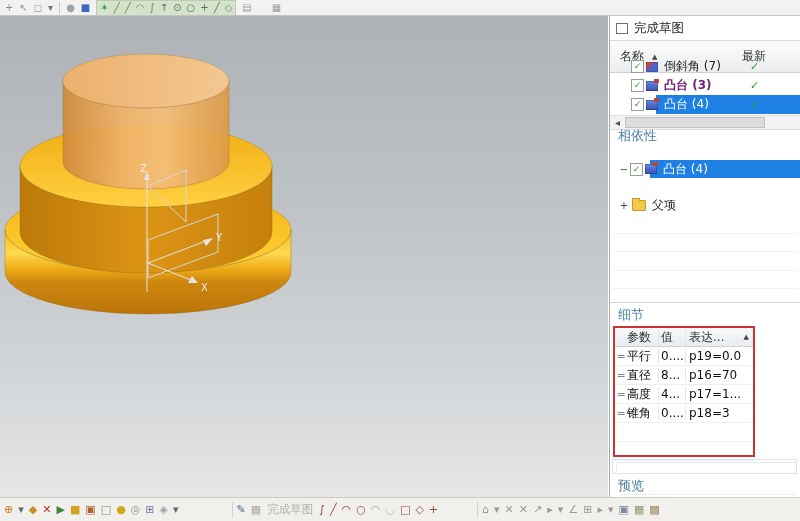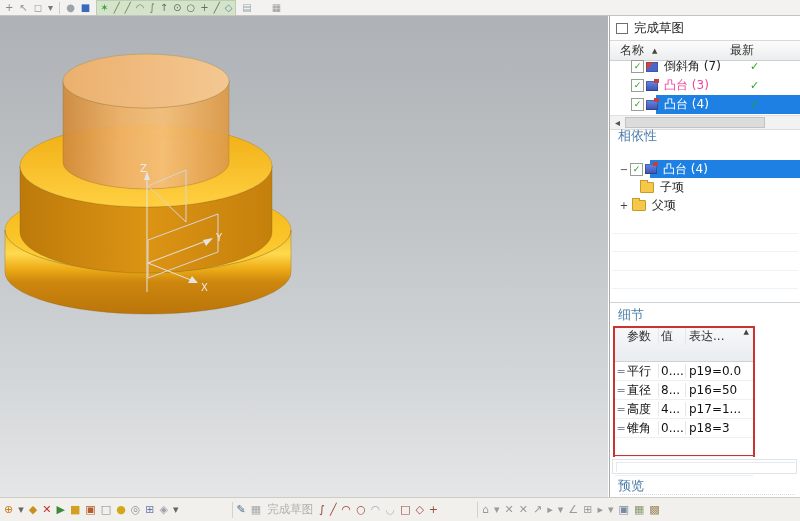--- a/index.html
+++ b/index.html
@@ -12,55 +12,55 @@
   .tt-group{background:#d3e4cb;border:1px solid #b9cdb0;display:flex;gap:5px;padding:0 3px;height:14px;align-items:center;}
   .tt-sep{width:1px;height:12px;background:#d0cec8;}
 
   
   .viewport{position:absolute;left:0;top:16px;width:608px;height:481px;background:linear-gradient(180deg,#aeb2b6 0%,#bfc3c6 40%,#d3d6d8 75%,#e4e6e7 100%);}
 
   
   .panel{position:absolute;left:609px;top:16px;width:191px;height:481px;background:#fff;border-left:1px solid #aaaaaa;box-sizing:border-box;}
   .pn-header{position:absolute;left:6px;top:3px;height:18px;display:flex;align-items:center;gap:6px;color:#222;font-size:12.5px;}
   .pn-winicon{width:10px;height:9px;border:1.5px solid #6f6f6f;background:#fff;display:inline-block;}
-  .pn-colhdr{position:absolute;left:0;top:24px;width:100%;height:21px;background:linear-gradient(#fcfcfc,#ebedee);border-top:1px solid #d9d9d9;border-bottom:1px solid #cfcfcf;box-sizing:border-box;display:flex;align-items:center;}
+  .pn-colhdr{position:absolute;left:0;top:24px;width:100%;height:33px;background:linear-gradient(#fcfcfc,#ebedee);border-top:1px solid #d9d9d9;border-bottom:1px solid #cfcfcf;box-sizing:border-box;display:flex;align-items:center;}
   .colhdr-name{margin-left:10px;color:#333;}
   .colhdr-sort{margin-left:8px;font-size:7px;color:#444;}
-  .colhdr-status{position:absolute;left:120px;color:#333;}
+  .colhdr-status{position:absolute;left:132px;color:#333;}
 
   .nav-row{position:absolute;left:0;width:100%;height:19px;display:flex;align-items:center;}
   .twisty{width:21px;}
   .cb{width:11px;height:11px;background:#fff;border:1px solid #96a08e;color:#1fa01f;font-size:9px;line-height:11px;text-align:center;font-weight:bold;flex:0 0 auto;}
   .feat-icon{width:12px;height:10px;margin-left:2px;flex:0 0 auto;}
   .i-chamfer{background:linear-gradient(135deg,#c44a4a 0 40%,#4a66c8 40%);box-shadow:inset 0 0 0 1px rgba(30,30,80,.25);}
   .i-boss{background:linear-gradient(180deg,#6a86e4 0%,#3a52ae 100%);box-shadow:inset 0 0 0 1px rgba(20,20,70,.3);position:relative;}
   .i-boss::after{content:"";position:absolute;right:-1px;top:-2px;width:5px;height:4px;background:#c24040;}
   .nav-label{margin-left:3px;padding:1px 3px;white-space:nowrap;}
-  .lbl-suppressed{color:#ec4899;}
+  .lbl-suppressed{color:#701a75;font-weight:bold;}
   .row-sel{background:linear-gradient(90deg,rgba(0,0,0,0) 0 46px,#1f80e4 46px);}
   .row-sel .nav-label{color:#fff;}
   .status-check{position:absolute;left:140px;color:#28a428;font-size:11px;font-weight:bold;}
 
   .hscroll{position:absolute;left:0;top:99px;width:100%;height:15px;background:#f2f2f2;border-top:1px solid #e0e0e0;border-bottom:1px solid #dcdcdc;box-sizing:border-box;display:flex;align-items:center;}
   .hs-btn{width:15px;height:13px;text-align:center;font-size:10px;color:#555;line-height:13px;}
   .hs-thumb{width:140px;height:11px;background:#dcdcdc;border:1px solid #c2c2c2;box-sizing:border-box;}
 
   .sec-title{position:absolute;left:8px;color:#4a7ca8;font-size:13px;}
   .dep-row{position:absolute;left:0;width:100%;height:18px;display:flex;align-items:center;}
   .dep-twisty{width:12px;margin-left:8px;font-size:10px;color:#444;text-align:center;}
   .folder{width:12px;height:9px;background:#f6c84a;border:1px solid #c89a28;border-radius:1px;position:relative;margin-left:2px;flex:0 0 auto;}
   .folder::before{content:"";position:absolute;top:-3px;left:-1px;width:6px;height:2px;background:#f6c84a;border:1px solid #c89a28;border-bottom:none;}
   .dep-sel{background:linear-gradient(90deg,rgba(0,0,0,0) 0 40px,#1f80e4 40px);}
   .dep-sel .nav-label{color:#fff;}
   .faint-line{position:absolute;left:2px;width:186px;border-top:1px solid #f0f3f5;}
   .sec-divider{position:absolute;left:0;width:100%;border-top:1px solid #ccd4da;}
 
   
   .red-box{position:absolute;left:3px;top:310px;width:142px;height:131px;border:2px solid #cb3232;box-sizing:border-box;background:#fff;}
-  .dt-hdr{display:flex;height:34px;background:linear-gradient(#f7f8f9,#e9edf0);border-bottom:1px solid #ccd2d8;box-sizing:border-box;align-items:flex-start;font-size:12px;color:#333;}
+  .dt-hdr{display:flex;height:19px;background:linear-gradient(#f7f8f9,#e9edf0);border-bottom:1px solid #ccd2d8;box-sizing:border-box;align-items:center;font-size:12px;color:#333;}
   .dt-row{display:flex;height:19px;border-bottom:1px solid #edf0f3;box-sizing:border-box;align-items:center;font-size:12px;color:#111;}
   .c-eq{width:12px;text-align:center;color:#7a8a9a;font-size:11px;flex:0 0 auto;}
   .c-param{width:31px;flex:0 0 auto;white-space:nowrap;overflow:hidden;}
   .c-val{width:24px;flex:0 0 auto;border-left:1px solid #e4e8ec;padding-left:2px;white-space:nowrap;overflow:hidden;}
   .c-expr{flex:1;border-left:1px solid #e4e8ec;padding-left:3px;white-space:nowrap;overflow:hidden;}
   .dt-sort{font-size:7px;color:#444;margin-left:4px;}
   .dt-empty{height:18px;border-bottom:1px solid #eef1f4;}
 
   .preview-box{position:absolute;left:2px;top:443px;width:185px;height:15px;border:1px solid #dde4ea;box-sizing:border-box;}
   .preview-box-inner{margin:2px 1px 0 3px;border-top:1px solid #e4eaf0;height:9px;border-left:1px solid #e4eaf0;}
@@ -212,26 +212,20 @@
     </div>
 
     <div class="sec-title" style="top:111px">相依性</div>
 
     <div class="dep-row dep-sel" style="top:144px">
       <span class="dep-twisty">−</span>
       <span class="cb">✓</span>
       <span class="feat-icon i-boss"></span>
       <span class="nav-label">凸台 (4)</span>
     </div>
-    <div class="dep-row" style="top:162px">
-      <span class="dep-twisty"></span>
-      <span style="width:8px"></span>
-      <span class="folder"></span>
-      <span class="nav-label">子项</span>
-    </div>
     <div class="dep-row" style="top:180px">
       <span class="dep-twisty">+</span>
       <span class="folder"></span>
       <span class="nav-label">父项</span>
     </div>
 
     <div class="faint-line" style="top:217px"></div>
     <div class="faint-line" style="top:235px"></div>
     <div class="faint-line" style="top:254px"></div>
     <div class="faint-line" style="top:272px"></div>
@@ -250,21 +244,21 @@
       <div class="dt-row">
         <span class="c-eq">=</span>
         <span class="c-param">平行</span>
         <span class="c-val">0....</span>
         <span class="c-expr">p19=0.0</span>
       </div>
       <div class="dt-row">
         <span class="c-eq">=</span>
         <span class="c-param">直径</span>
         <span class="c-val">8...</span>
-        <span class="c-expr">p16=50</span>
+        <span class="c-expr">p16=70</span>
       </div>
       <div class="dt-row">
         <span class="c-eq">=</span>
         <span class="c-param">高度</span>
         <span class="c-val">4...</span>
         <span class="c-expr">p17=1...</span>
       </div>
       <div class="dt-row">
         <span class="c-eq">=</span>
         <span class="c-param">锥角</span>

